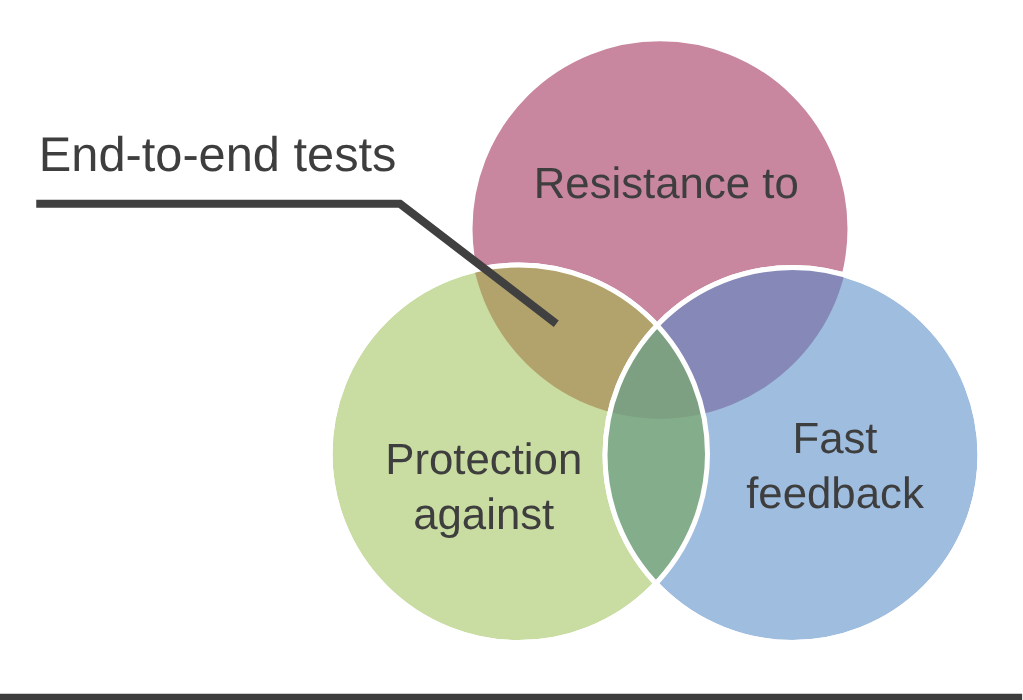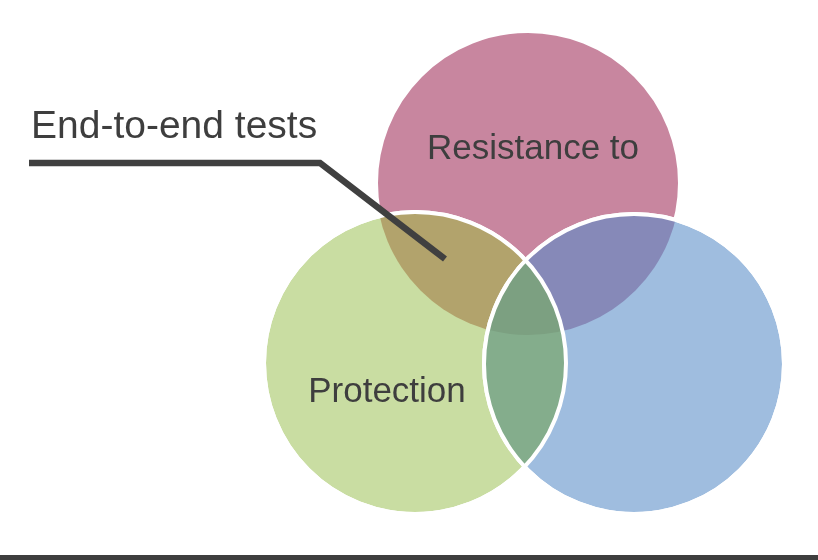--- a/index.html
+++ b/index.html
@@ -74,16 +74,21 @@
   <div class="callout-label">
     <span>End-to-end tests</span>
   </div>
 
   <div class="vlabel pos-resistance">
     <div>Resistance to</div>
   </div>
 
   <div class="vlabel pos-protection">
     <div>Protection</div>
+    <div>against</div>
   </div>
 
+  <div class="vlabel pos-fast">
+    <div>Fast</div>
+    <div>feedback</div>
+  </div>
 
 </div>
 
 </body></html>

